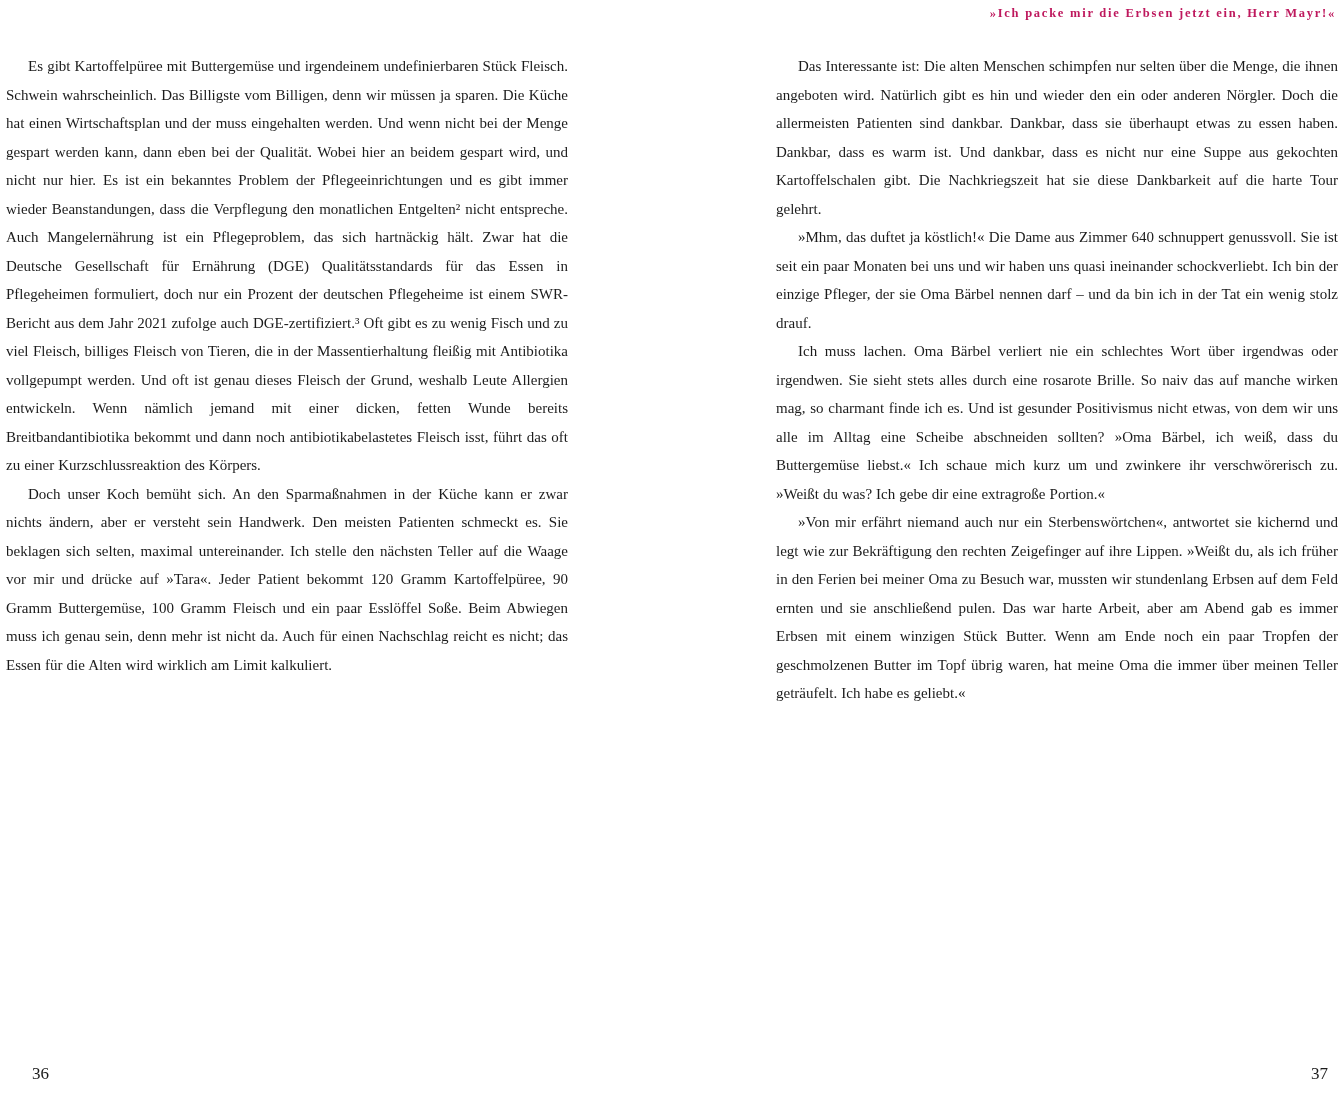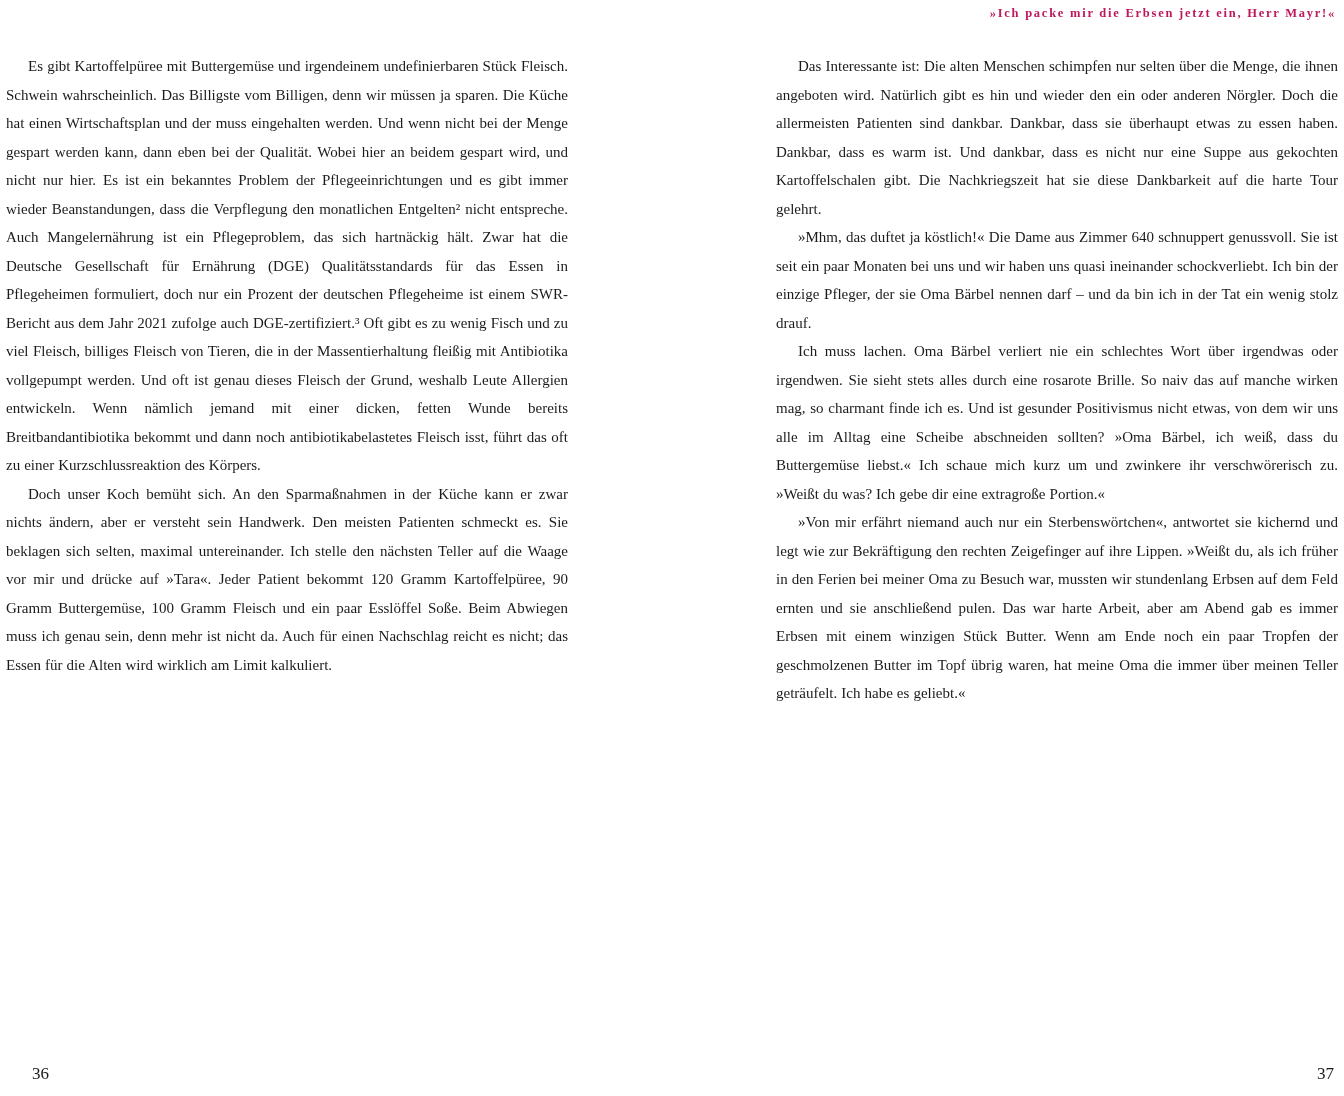--- a/index.html
+++ b/index.html
@@ -45,21 +45,21 @@
     -webkit-hyphens: auto;
     word-spacing: 0.02em;
   }
   .folio {
     position: absolute;
     bottom: 12px;
     font-size: 17px;
     color: #1b1b1b;
   }
   .folio-left  { left: 18px; margin-left: 14px; }
-  .folio-right { right: 10px; text-align: right; }
+  .folio-right { right: 16px; text-align: right; }
 </style>
 </head>
 <body>
 
 <div class="spread">
 
   <div class="running-header">»Ich packe mir die Erbsen jetzt ein, Herr Mayr!«</div>
 
   <div class="pages">
 

